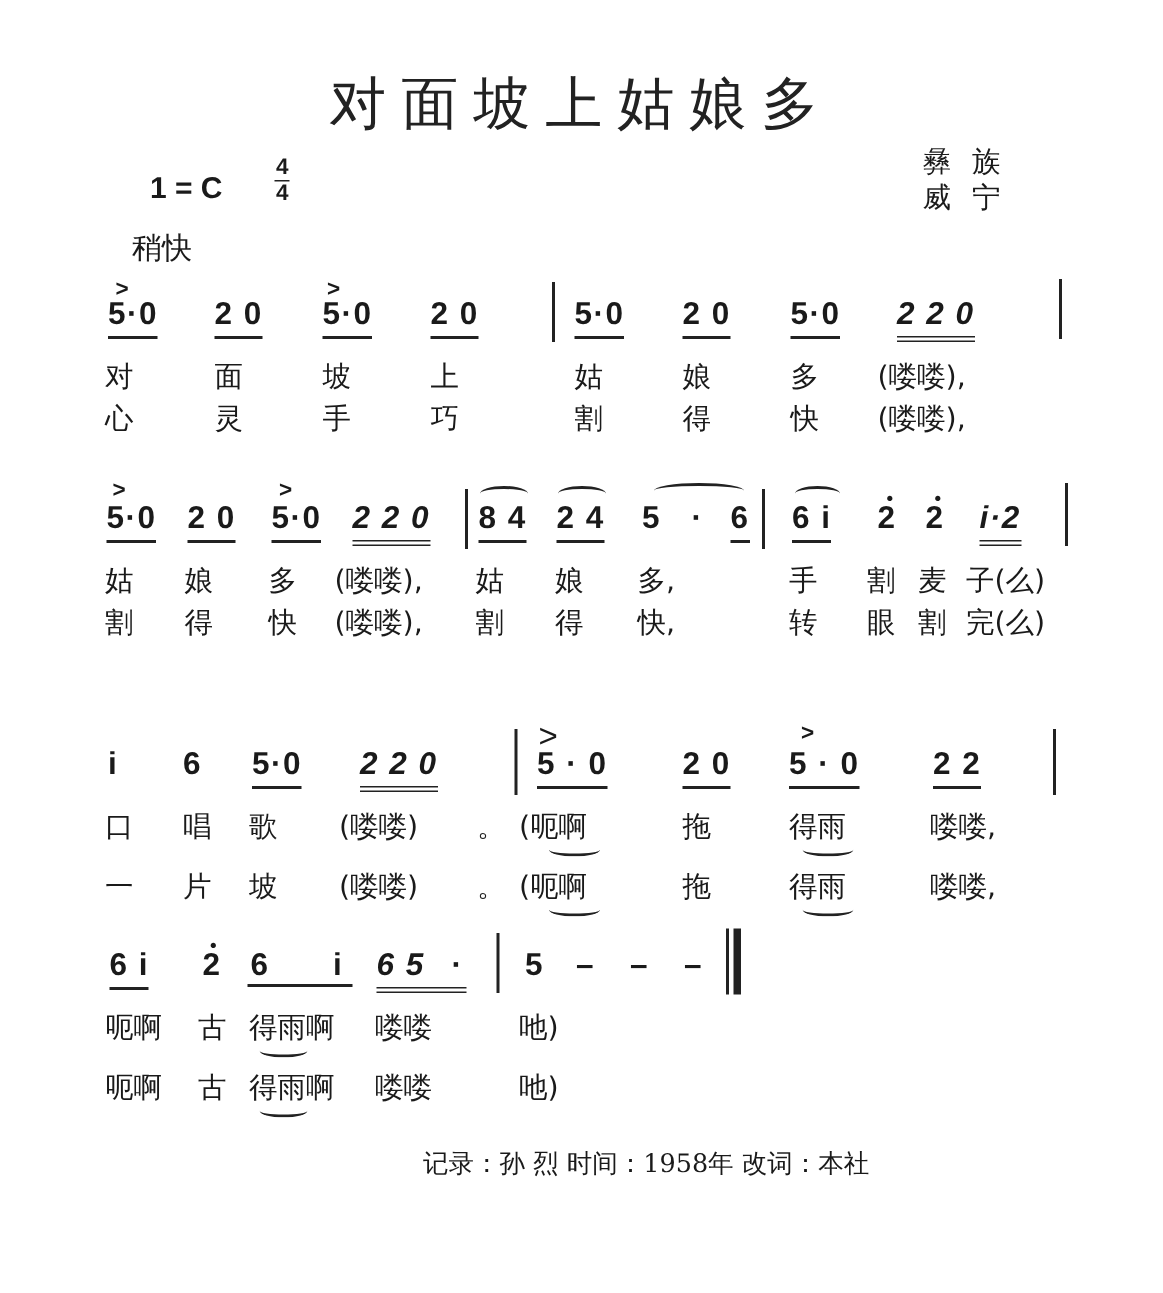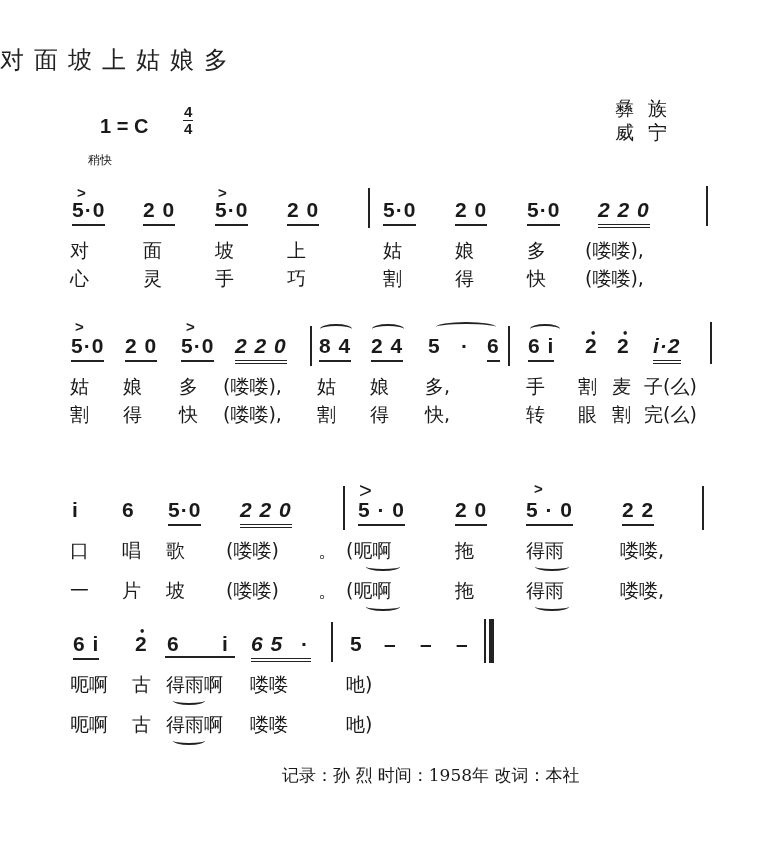--- a/index.html
+++ b/index.html
@@ -1,26 +1,26 @@
 <!DOCTYPE html>
 <html><head>
 <meta charset="utf-8">
 <style>
   html, body { margin:0; padding:0; background:#ffffff; }
   body { width:775px; height:862px; position:relative; overflow:hidden;
          font-family:"DejaVu Sans", sans-serif; color:#1a1a1a; }
   .abs { position:absolute; white-space:nowrap; }
-  .title { left:0; width:775px; top:44px; text-align:left; font-size:24px;
+  .title { left:0; width:775px; top:44px; text-align:center; font-size:38px;
            letter-spacing:10px; font-family:"DejaVu Serif", serif; color:#222; }
   .key { left:100px; top:115px; font-size:20px; font-weight:bold; font-family:"Liberation Sans", sans-serif; }
   .timesig { left:183px; top:104px; font-size:15px; font-weight:bold; line-height:16px; text-align:center;
              font-family:"Liberation Sans", sans-serif; }
   .timesig .num { display:block; border-bottom:1.5px solid #222; padding:0 1px; }
   .origin { left:615px; top:96px; font-size:19px; line-height:24px; letter-spacing:14px; font-family:"DejaVu Serif", serif; }
-  .tempo { left:88px; top:152px; font-size:12px; }
+  .tempo { left:88px; top:152px; font-size:20px; }
   .note { font-family:"Liberation Sans", sans-serif; font-weight:bold; font-size:21px; letter-spacing:1px; }
   .ul { border-bottom:2px solid #222; padding-bottom:2px; }
   .uul { border-bottom:4px double #222; padding-bottom:2px;font-style:italic; }
   .accent { font-family:"Liberation Sans", sans-serif; font-size:15px; font-weight:bold; }
   .accent.big { font-size:22px; font-weight:normal; }
   .bar { width:2px; background:#222; }
   .lyr { font-size:19px; font-family:"DejaVu Sans", sans-serif; }
   .slur { border-top:2px solid #222; border-radius:50% 50% 0 0; height:8px; }
   .slur-under { border-bottom:2px solid #222; border-radius:0 0 50% 50%; height:7px; }
   .credit { left:282px; top:764px; font-size:17px; font-family:"DejaVu Serif", serif; }

